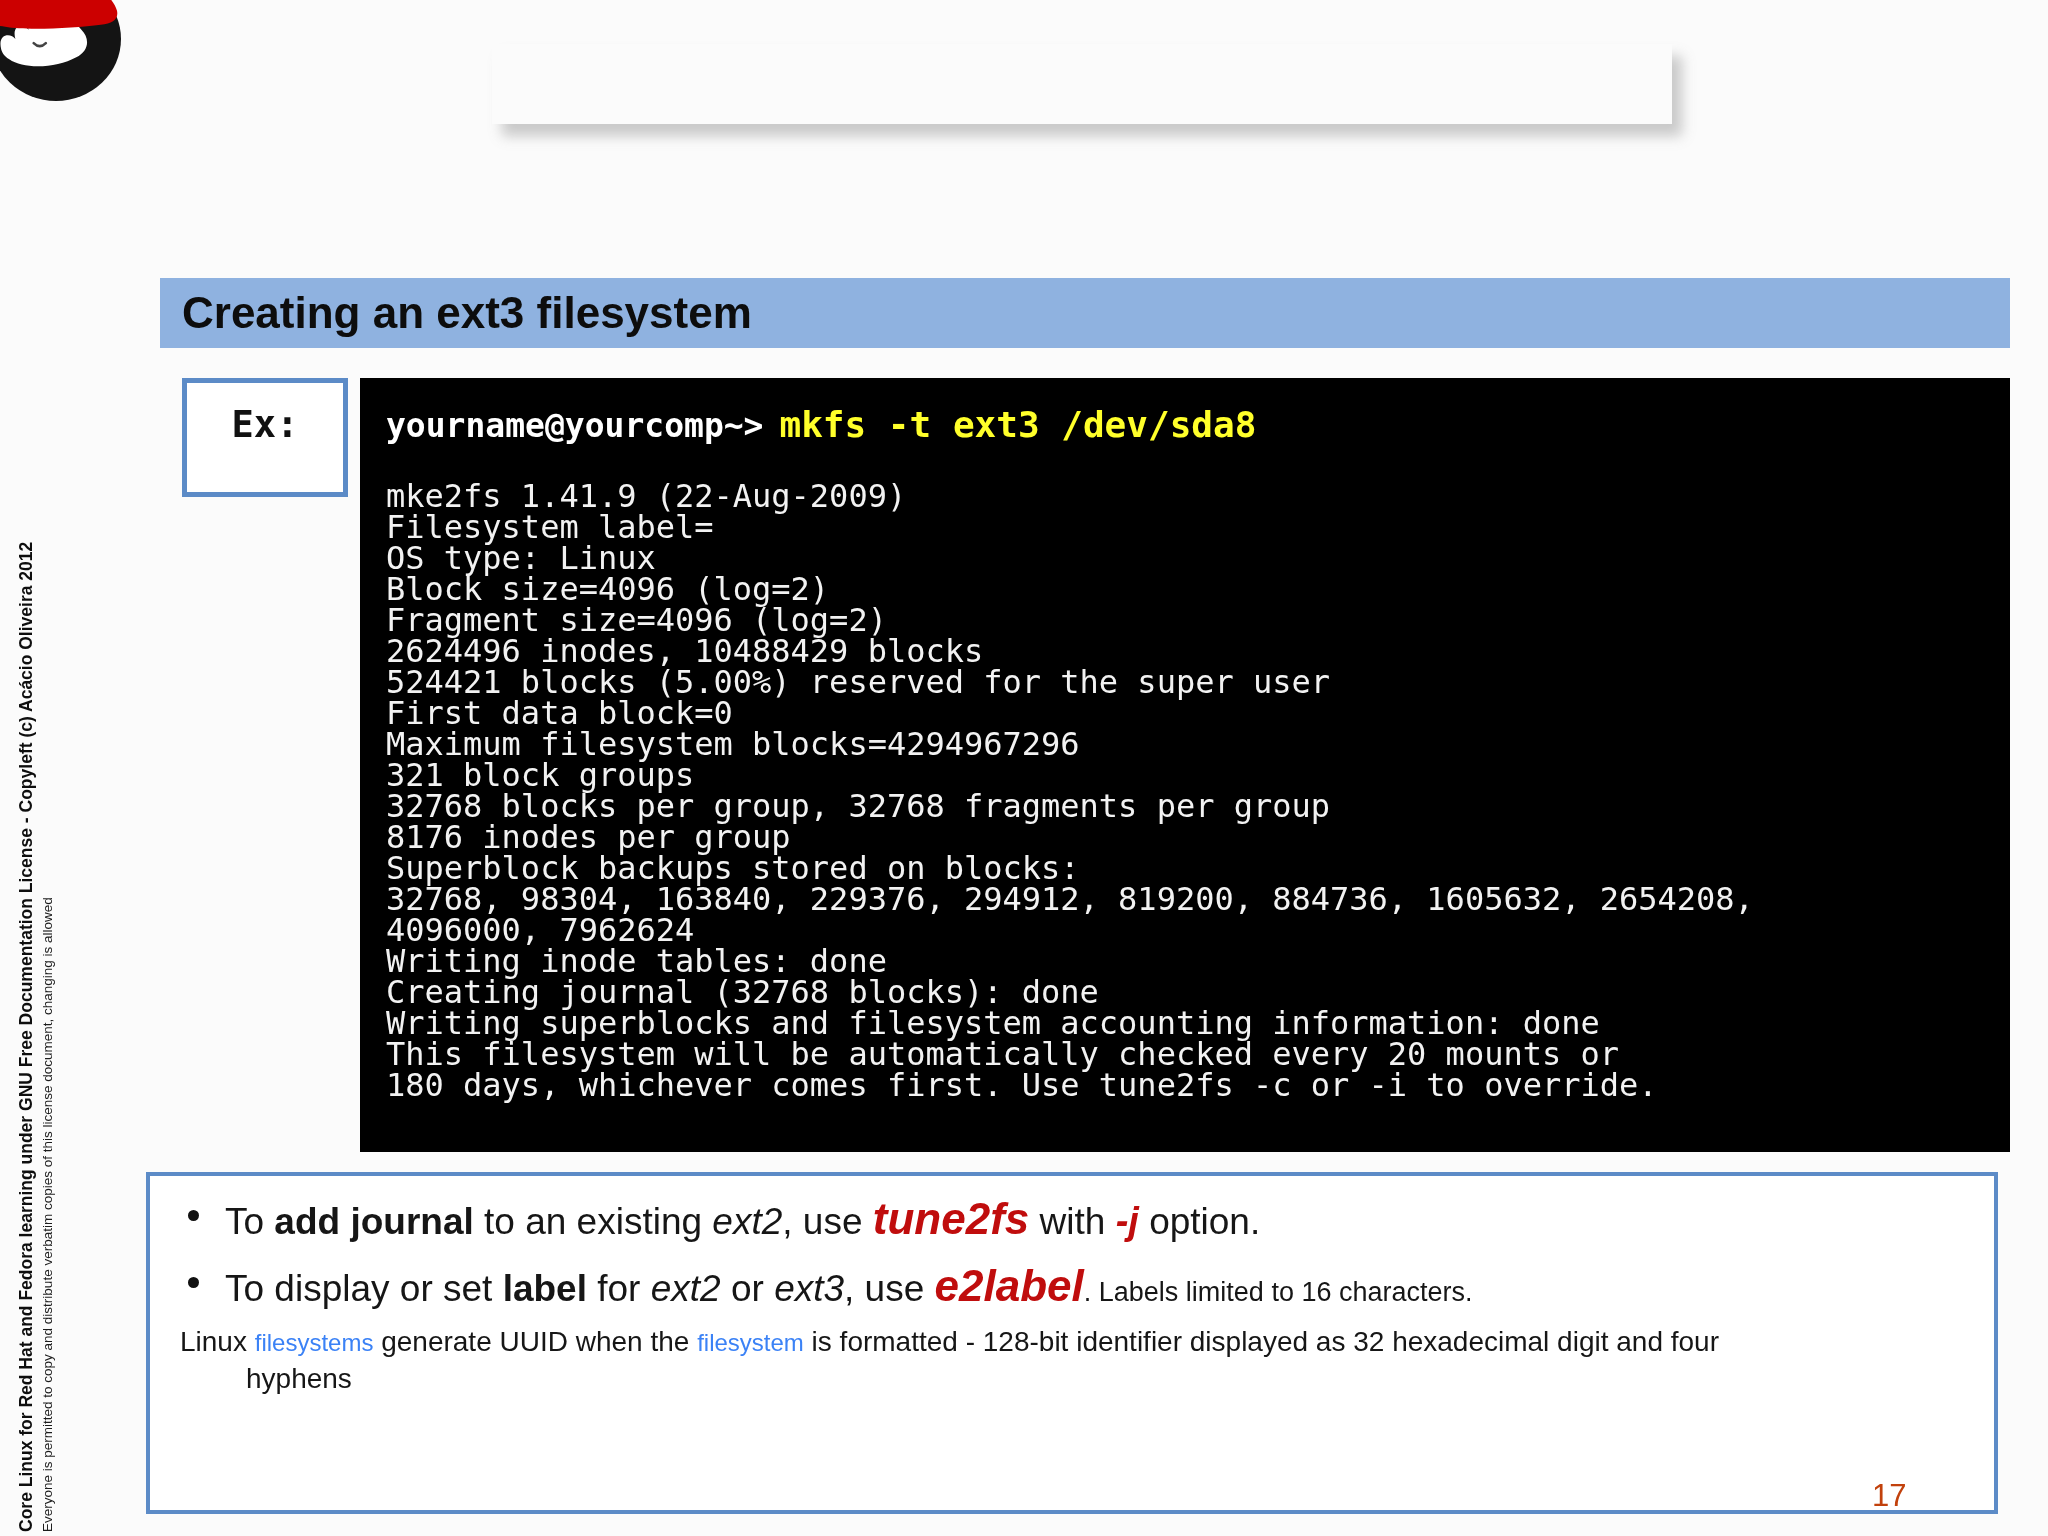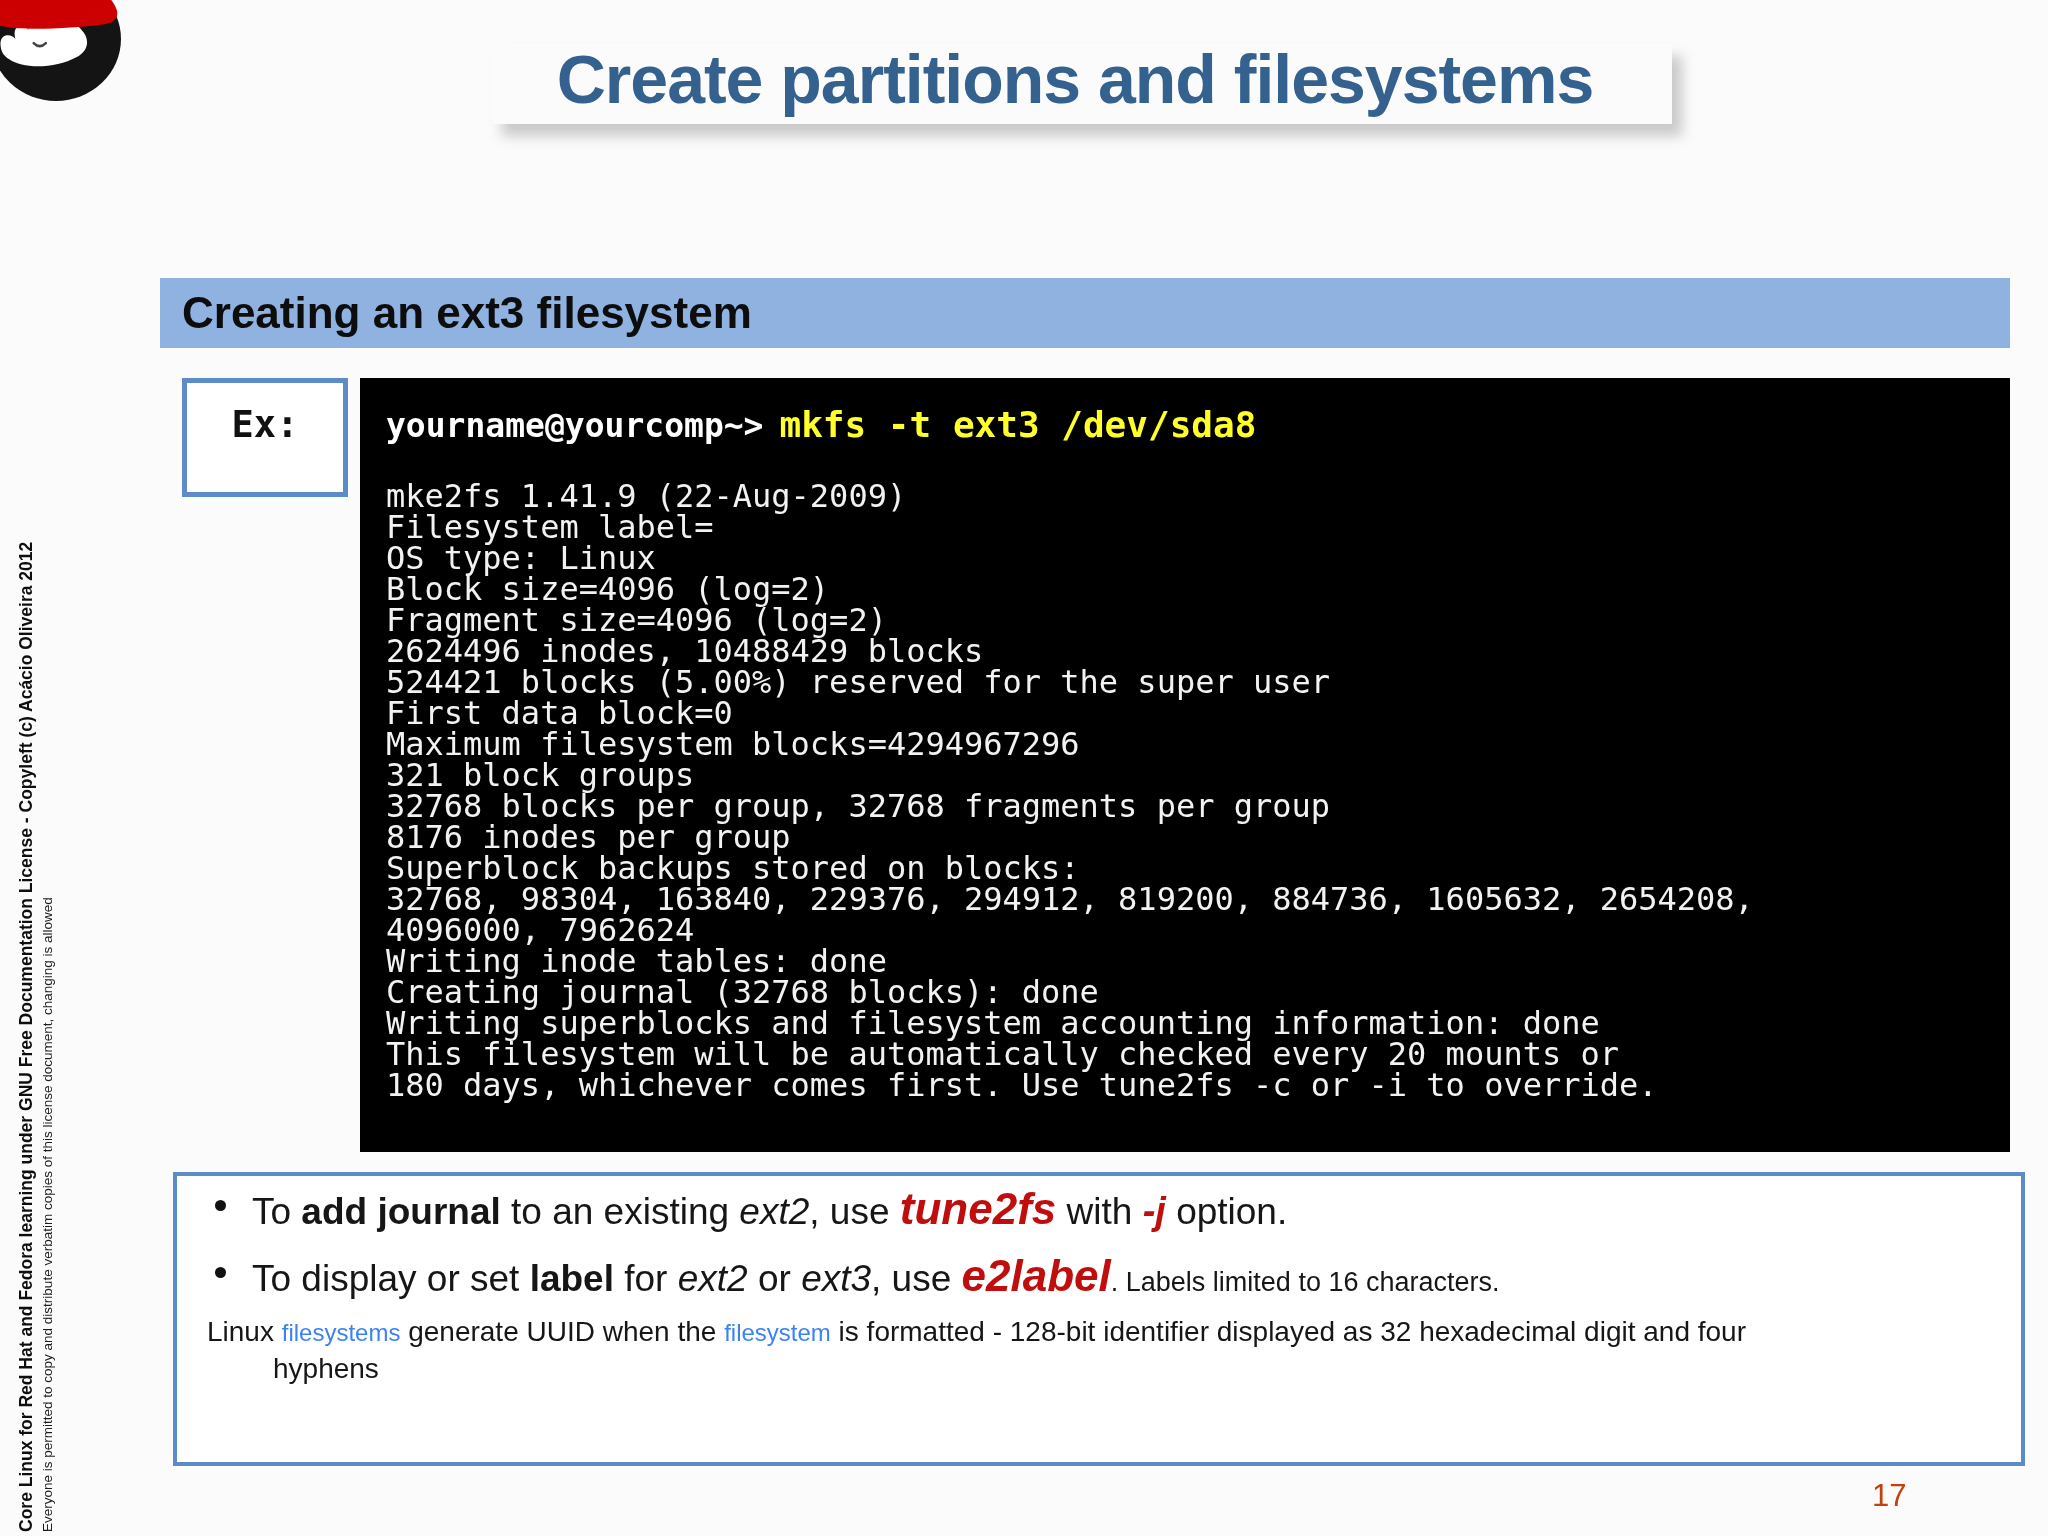--- a/index.html
+++ b/index.html
@@ -71,24 +71,24 @@
   }
   .term-output { margin-top:36px; }
   .term-line {
     font-family:"DejaVu Sans Mono", monospace;
     font-size:32px; line-height:31px; color:#f2f2f2;
     white-space:pre;
   }
 
   
   .notes-box {
-    position:absolute; left:173px; top:1172px; width:1852px; height:294px;
+    position:absolute; left:146px; top:1172px; width:1852px; height:342px;
     background:#ffffff;
     border:4px solid #5c8bc7;
-    padding:4px 24px 10px 30px;
+    padding:14px 24px 10px 30px;
   }
   .note-row { display:flex; align-items:flex-start; margin-bottom:9px; line-height:1.32; }
   .note-row .dot {
     flex:none; width:11px; height:11px; border-radius:50%;
     background:#111; margin:20px 26px 0 8px;
   }
   .note-row.note { margin-bottom:2px; line-height:1.25; }
   .note-row.note-indent { margin-bottom:0; line-height:1.25; }
   .note-row.note-indent .note-text { padding-left:66px; }
   .seg-n  { font-size:37px; color:#161616; }
@@ -124,21 +124,20 @@
     <ellipse cx="70" cy="64" rx="64" ry="61" fill="#141414"></ellipse>
     <path d="M16,74 C12,58 26,58 30,64 C26,50 38,48 43,55 C40,44 52,42 56,50
              C66,40 88,44 95,55 C104,64 102,76 90,82 C70,93 38,94 24,84
              C18,80 17,77 16,74 Z" fill="#ffffff"></path>
     <path d="M48,68 q6,6 12,0" stroke="#444" stroke-width="2.5" fill="none" stroke-linecap="round"></path>
     <path d="M4,46 C10,16 44,-6 78,0 C106,5 126,22 130,36 C132,44 126,49 114,50
              C90,53 42,56 20,52 C8,50 2,52 4,46 Z" fill="#cc0000"></path>
   </svg>
 
   <div class="title-shadow"></div>
-  <div class="slide-title">Create partitions and filesystems</div>
 
   <div class="section-bar">
     <span class="hdr">Creating an ext3 filesystem</span>
   </div>
 
   <div class="ex-box">
     <span class="ex-label">Ex:</span>
   </div>
 
   <div class="terminal">

